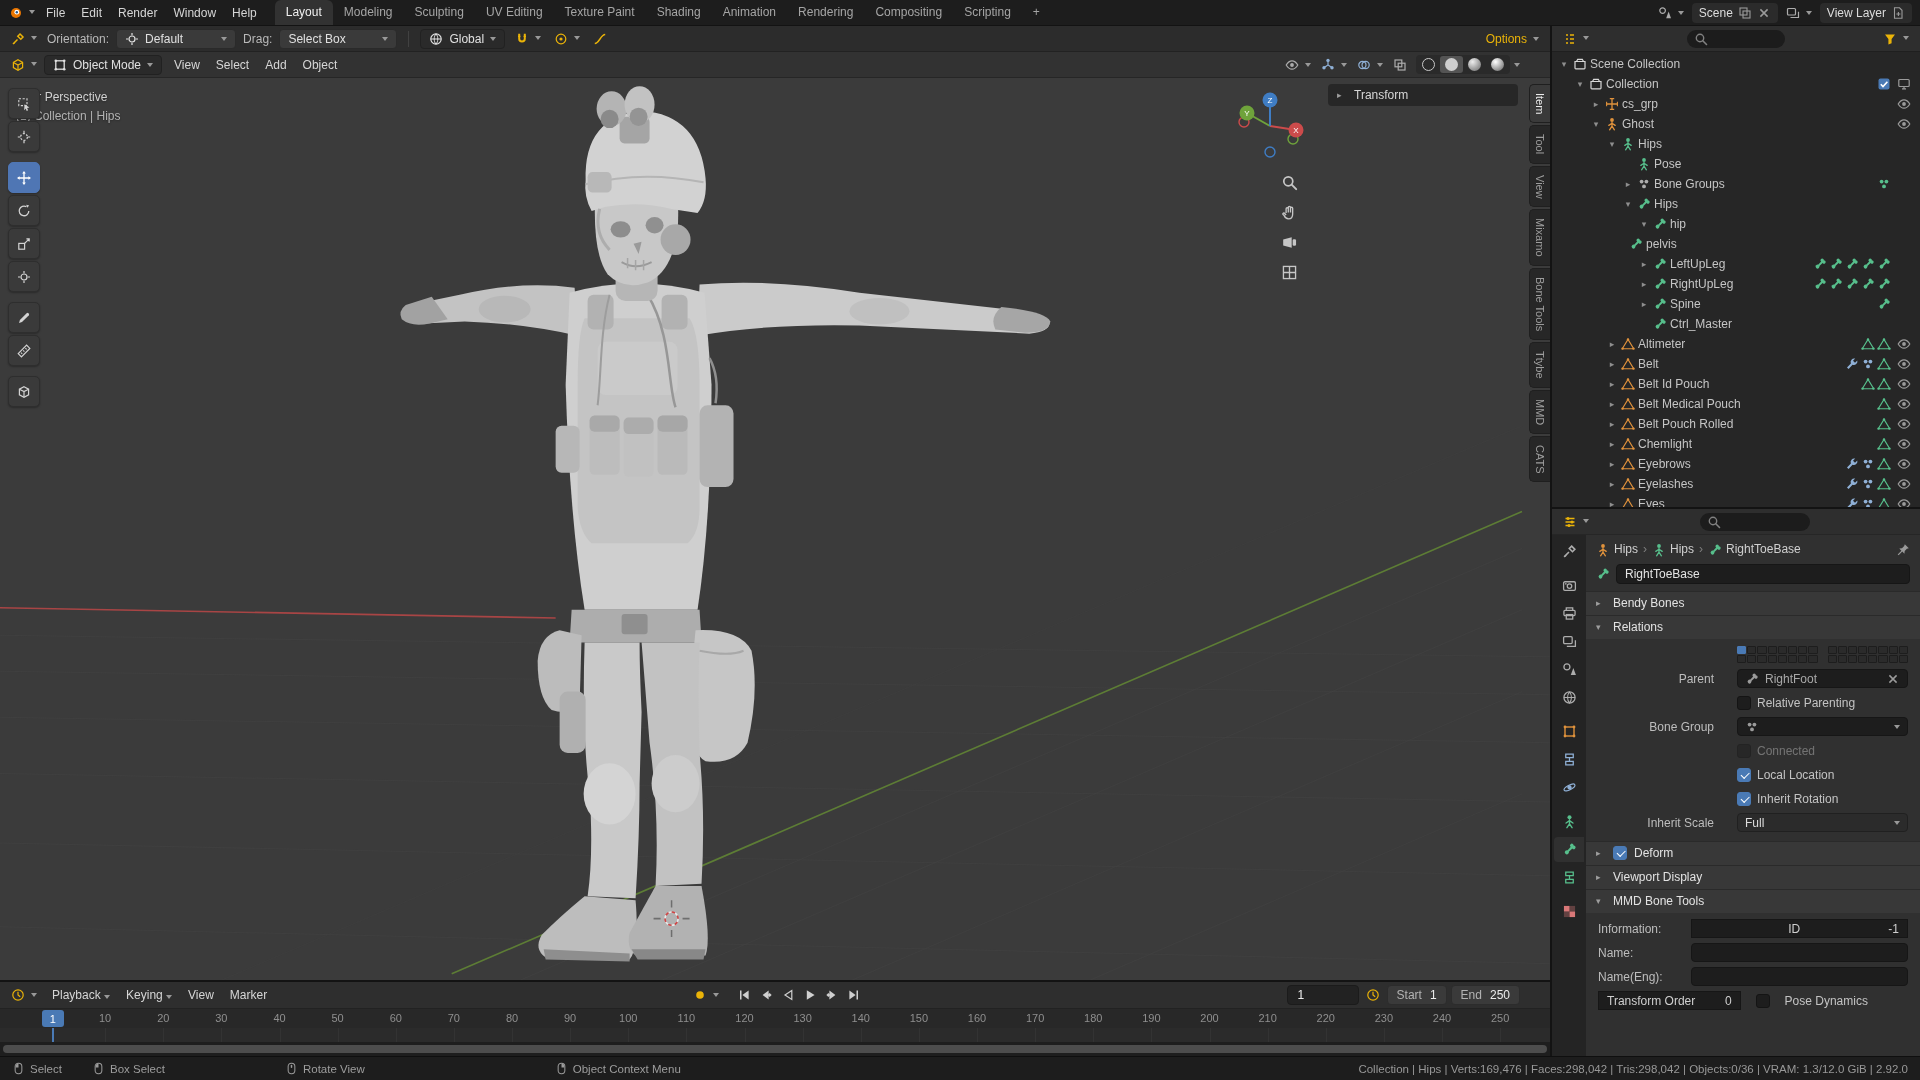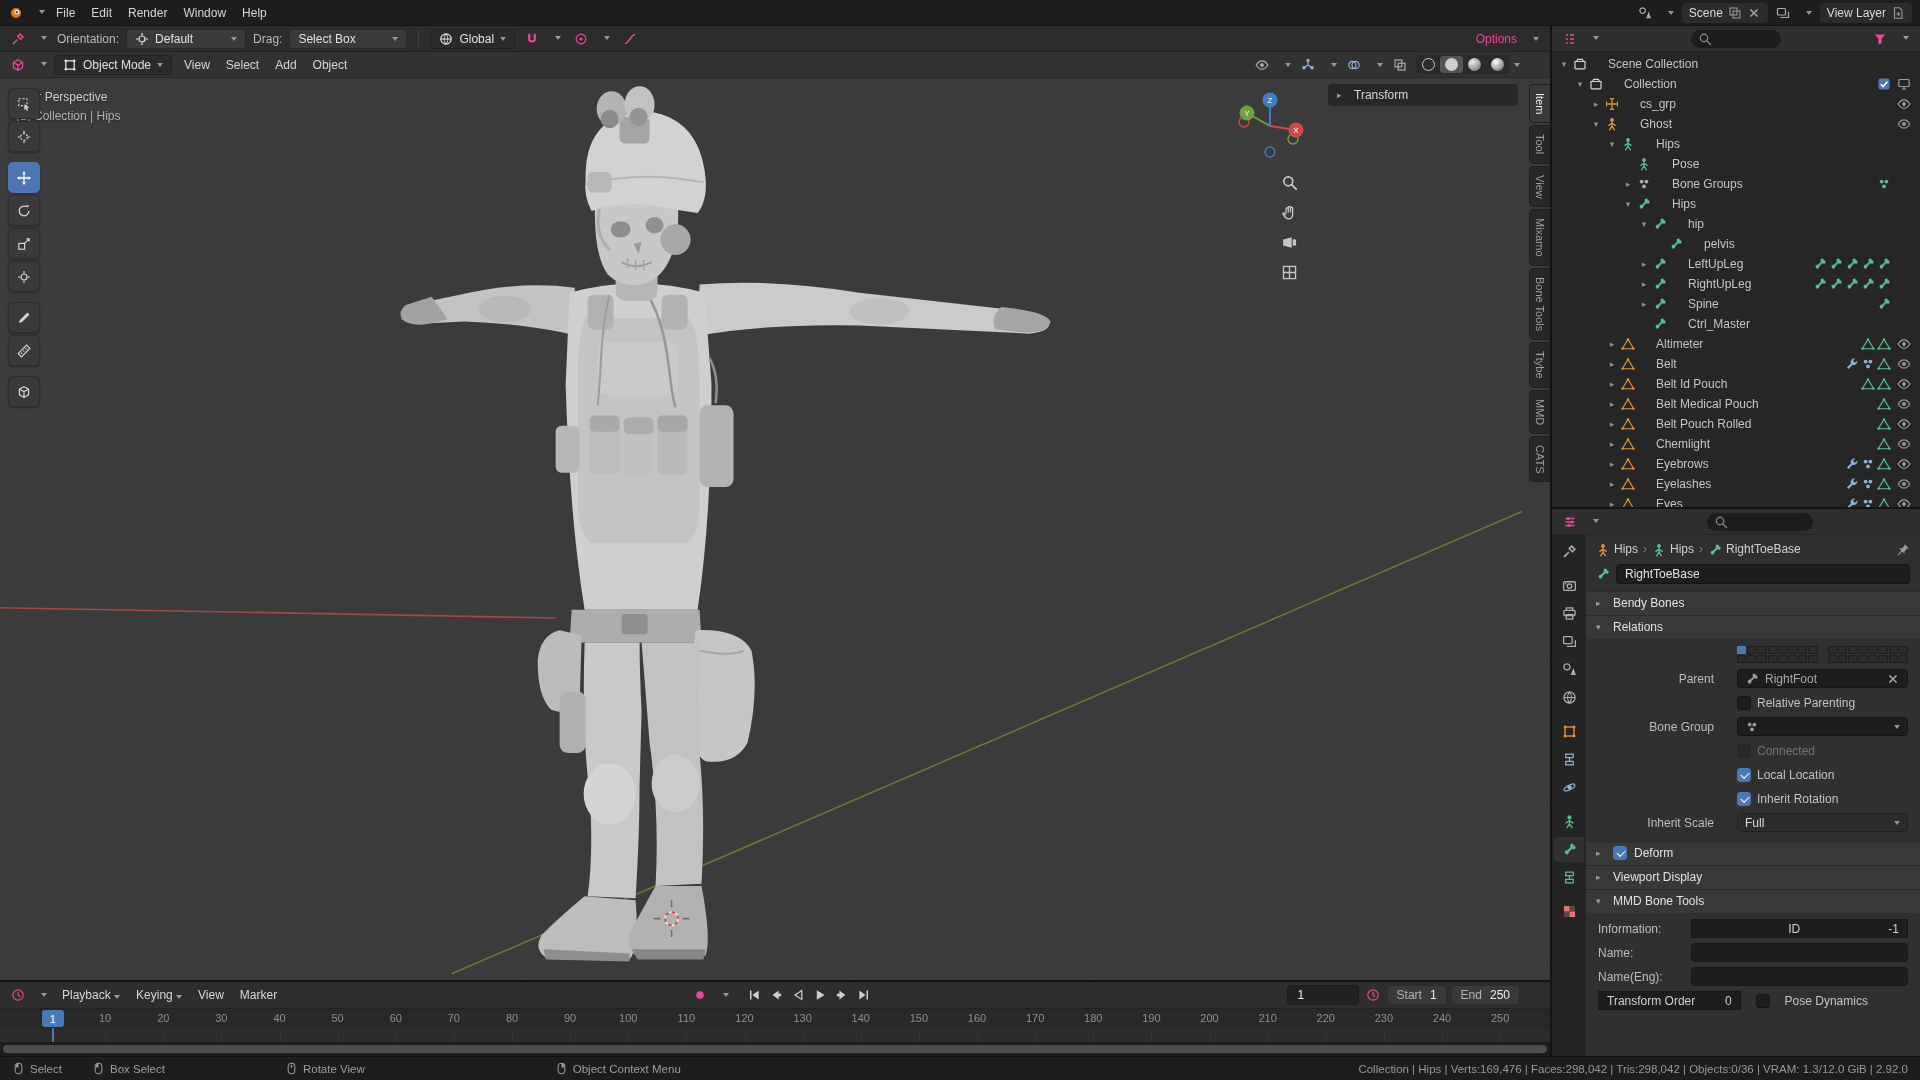--- a/index.html
+++ b/index.html
@@ -22,21 +22,21 @@
   #workspace-tabs{display:flex;margin-left:10px;height:100%;align-items:flex-end}
   .ws-tab{padding:5px 11px 6px;color:#a5a5a5;border-radius:6px 6px 0 0;white-space:nowrap}
   .ws-tab.active{background:#323232;color:#f0f0f0}
   .topbar-right{margin-left:auto;display:flex;align-items:center;gap:5px;padding-right:2px}
   .id-widget{display:flex;align-items:center;gap:5px;background:#2b2b2b;border-radius:4px;padding:2px 7px;height:20px;color:#dcdcdc}
 
   .caret{width:0;height:0;border-left:3.5px solid transparent;border-right:3.5px solid transparent;
     border-top:4px solid #999;flex:none;display:inline-block}
   .sep{width:1px;height:16px;background:#414141;margin:0 4px;flex:none}
   .spacer{flex:1}
-  .ibtn{display:flex;align-items:center;gap:16px;padding:2px 3px;border-radius:3px;color:#ec4899}
+  .ibtn{display:flex;align-items:center;gap:6px;padding:2px 3px;border-radius:3px;color:#eab308}
   .dd{display:flex;align-items:center;gap:6px;background:#3a3a3a;border:1px solid #2a2a2a;border-radius:4px;
     height:20px;padding:0 8px;color:#e0e0e0;white-space:nowrap}
   .dd.dark{background:#2a2a2a;border-color:#212121}
 
   
   .main{flex:1;display:flex;min-height:0}
   .left-col{flex:1;display:flex;flex-direction:column;min-width:0;border-right:2px solid #131313}
   .right-col{width:368px;flex:none;display:flex;flex-direction:column;min-height:0}
 
   .toolsettings{height:26px;background:#2c2c2c;display:flex;align-items:center;gap:7px;padding:0 8px;flex:none;border-bottom:1px solid #222}
@@ -100,21 +100,21 @@
   #status-hints .hint:nth-child(4){margin-left:190px}
   .status-stats{margin-left:auto;color:#989898;white-space:nowrap}
 
   
   .outliner{height:483px;flex:none;display:flex;flex-direction:column;background:#262626;border-bottom:2px solid #131313}
   .ol-header{height:26px;background:#2e2e2e;display:flex;align-items:center;gap:6px;padding:0 8px;flex:none;border-bottom:1px solid #1f1f1f}
   .search-box{flex:1;max-width:160px;height:18px;background:#1c1c1c;border-radius:9px;display:flex;align-items:center;gap:4px;padding:0 7px;color:#808080}
   .ol-body{flex:1;overflow:hidden;padding-top:2px}
   .orow{height:20px;display:flex;align-items:center;gap:3px;padding-right:6px;color:#c5c5c5;white-space:nowrap}
   .oarr{width:12px;text-align:center;color:#8e8e8e;font-size:9px;flex:none}
-  .olabel{margin-left:18px;overflow:hidden;text-overflow:ellipsis}
+  .olabel{margin-left:0;overflow:hidden;text-overflow:ellipsis}
   .otrail{margin-left:auto;display:flex;gap:2px;align-items:center}
   .oeye{width:20px;display:flex;justify-content:center;flex:none;color:#9b9b9b}
 
   
   .properties{flex:1;display:flex;flex-direction:column;background:#303030;min-height:0}
   .prop-header{height:26px;background:#2e2e2e;display:flex;align-items:center;gap:6px;padding:0 8px;flex:none;border-bottom:1px solid #262626}
   .prop-body{flex:1;display:flex;min-height:0}
   .prop-tabs{width:34px;background:#242424;display:flex;flex-direction:column;align-items:center;padding-top:4px;gap:3px;flex:none}
   .ptab{width:30px;height:25px;display:flex;align-items:center;justify-content:center;border-radius:4px 0 0 4px;flex:none}
   .ptab.active{background:#303030}
@@ -160,20 +160,33 @@
             <circle cx="7.8" cy="6.2" r="1.2" fill="#265787"></circle>
           </svg></span>
         <span class="caret"></span>
       </span>
     <div id="topbar-menus" style="display:flex">
         <span class="menu-item">File</span>
         <span class="menu-item">Edit</span>
         <span class="menu-item">Render</span>
         <span class="menu-item">Window</span>
         <span class="menu-item">Help</span>
+      </div>
+    <div id="workspace-tabs">
+        <span class="ws-tab active">Layout</span>
+        <span class="ws-tab">Modeling</span>
+        <span class="ws-tab">Sculpting</span>
+        <span class="ws-tab">UV Editing</span>
+        <span class="ws-tab">Texture Paint</span>
+        <span class="ws-tab">Shading</span>
+        <span class="ws-tab">Animation</span>
+        <span class="ws-tab">Rendering</span>
+        <span class="ws-tab">Compositing</span>
+        <span class="ws-tab">Scripting</span>
+        <span class="ws-tab">+</span>
       </div>
     <div class="topbar-right" id="topbar-right">
         <span class="ibtn">
           <svg class="ic c-gray" viewBox="0 0 14 14">
             <circle cx="4.6" cy="4.6" r="2.8" fill="none" stroke="currentColor" stroke-width="1.2"></circle>
             <path d="M8.2 12.2L10.6 5.6l2.4 6.6z" fill="currentColor"></path>
           </svg>
           <span class="caret"></span>
         </span>
         <div class="id-widget">
@@ -830,21 +843,21 @@
                   <circle cx="5.9" cy="2.8" r="1.7"></circle>
                   <circle cx="8.4" cy="2.8" r="1.7"></circle>
                   <path d="M6 3.4h2.3L8 9.6h-1.7z"></path>
                   <circle cx="7.1" cy="10.6" r="1.9"></circle>
                 </g>
               </svg>
               <span class="olabel">hip</span>
               <span class="otrail"></span>
               <span class="oeye"></span>
             </div>
-            <div class="orow" style="padding-left:102px">
+            <div class="orow" style="padding-left:62px">
               <span class="oarr"></span>
               <svg class="ic c-green" viewBox="0 0 14 14">
                 <g fill="currentColor" transform="rotate(45 7 7)">
                   <circle cx="5.9" cy="2.8" r="1.7"></circle>
                   <circle cx="8.4" cy="2.8" r="1.7"></circle>
                   <path d="M6 3.4h2.3L8 9.6h-1.7z"></path>
                   <circle cx="7.1" cy="10.6" r="1.9"></circle>
                 </g>
               </svg>
               <span class="olabel">pelvis</span>

